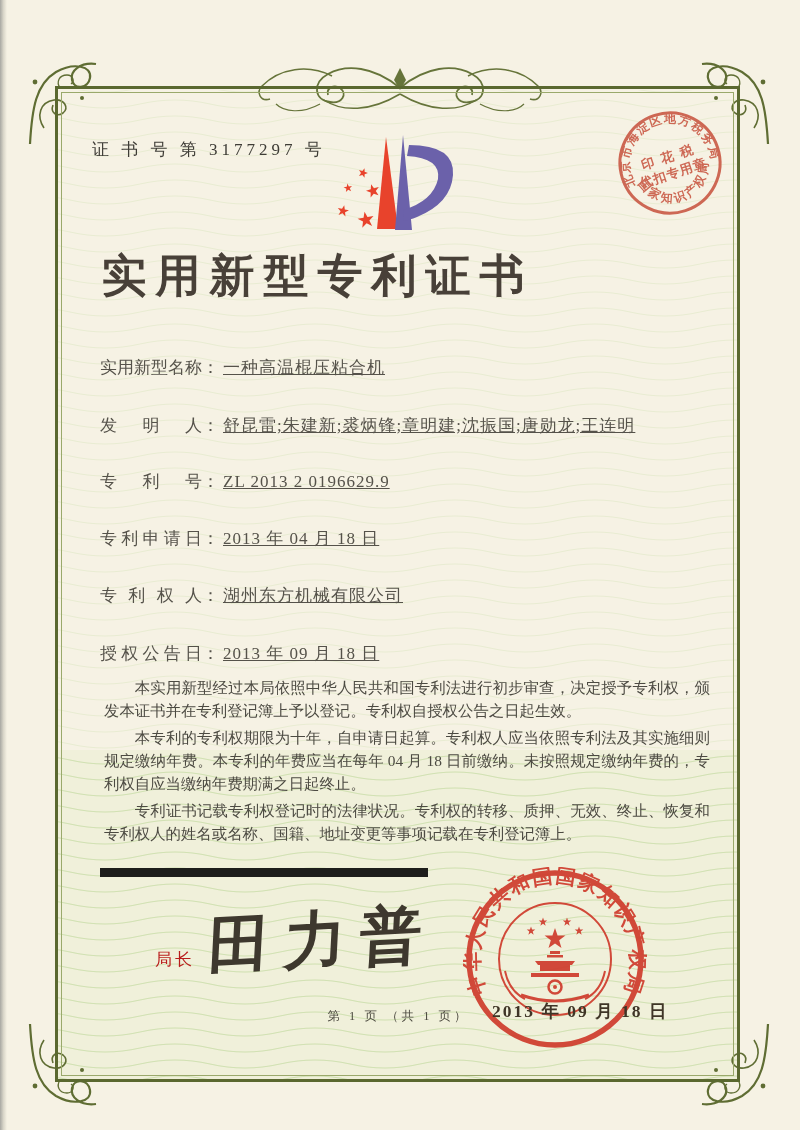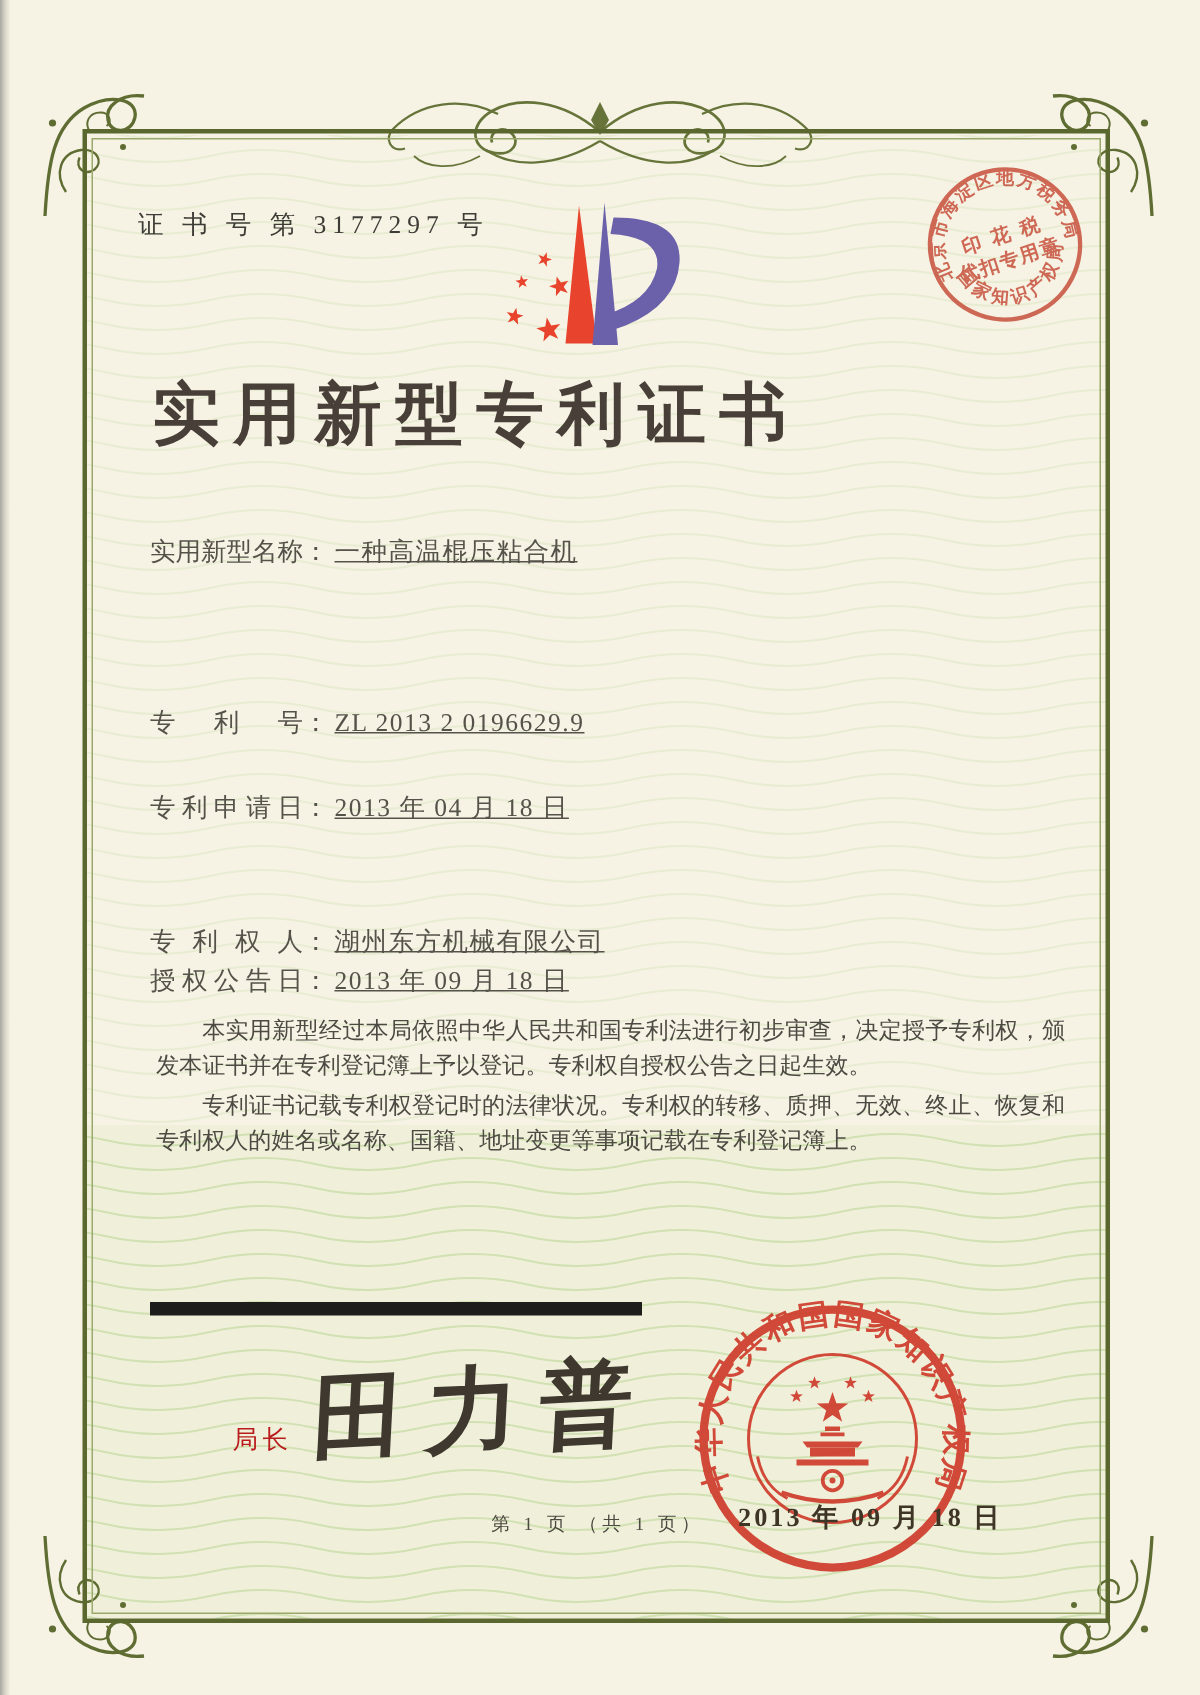--- a/index.html
+++ b/index.html
@@ -131,35 +131,39 @@
       <text x="0" y="-2" text-anchor="middle" font-size="13" font-weight="700" fill="#c7503c" letter-spacing="2" font-family="Liberation Serif,serif">印 花 税</text>
       <text x="0" y="15" text-anchor="middle" font-size="13" font-weight="700" fill="#c7503c" letter-spacing="1" font-family="Liberation Serif,serif">代扣专用章</text>
     </g>
   </svg>
 
   <div class="title">实用新型专利证书</div>
 
   <div class="field" style="top:356px">
     <span class="flabel">实用新型名称</span><span class="fcolon">：</span><span class="fvalue">一种高温棍压粘合机</span>
   </div>
+  <div class="field" style="top:414px">
+    <span class="flabel">发明人</span><span class="fcolon">：</span><span class="fvalue">舒昆雷;朱建新;裘炳锋;章明建;沈振国;唐勋龙;王连明</span>
+  </div>
   <div class="field" style="top:470px">
     <span class="flabel">专利号</span><span class="fcolon">：</span><span class="fvalue">ZL 2013 2 0196629.9</span>
   </div>
   <div class="field" style="top:527px">
     <span class="flabel">专利申请日</span><span class="fcolon">：</span><span class="fvalue">2013 年 04 月 18 日</span>
   </div>
-  <div class="field" style="top:616px">
+  <div class="field" style="top:584px">
     <span class="flabel">专利权人</span><span class="fcolon">：</span><span class="fvalue">湖州东方机械有限公司</span>
   </div>
   <div class="field" style="top:642px">
     <span class="flabel">授权公告日</span><span class="fcolon">：</span><span class="fvalue">2013 年 09 月 18 日</span>
   </div>
 
   <div class="body-text">
     <p>本实用新型经过本局依照中华人民共和国专利法进行初步审查，决定授予专利权，颁发本证书并在专利登记簿上予以登记。专利权自授权公告之日起生效。</p>
+    <p>本专利的专利权期限为十年，自申请日起算。专利权人应当依照专利法及其实施细则规定缴纳年费。本专利的年费应当在每年 04 月 18 日前缴纳。未按照规定缴纳年费的，专利权自应当缴纳年费期满之日起终止。</p>
     <p>专利证书记载专利权登记时的法律状况。专利权的转移、质押、无效、终止、恢复和专利权人的姓名或名称、国籍、地址变更等事项记载在专利登记簿上。</p>
   </div>
 
   <div class="redaction"></div>
 
   <div class="sig-title">局长</div>
   <div class="sig-name">田力普</div>
 
   <svg class="stamp-svg" style="left:463px;top:867px;" width="184" height="184" viewBox="0 0 184 184">
     <g transform="translate(92,92)" opacity="0.92">

